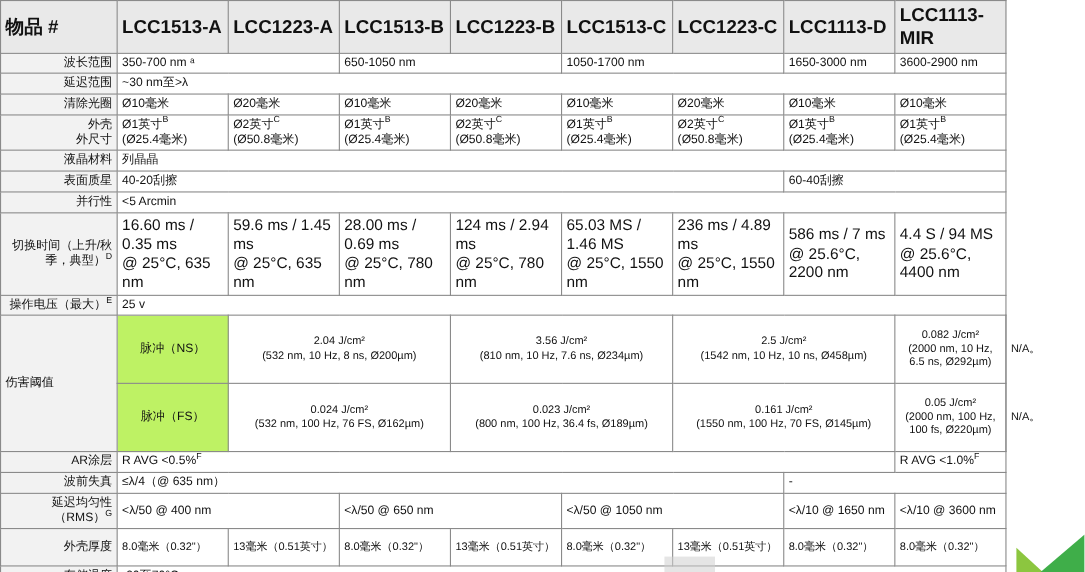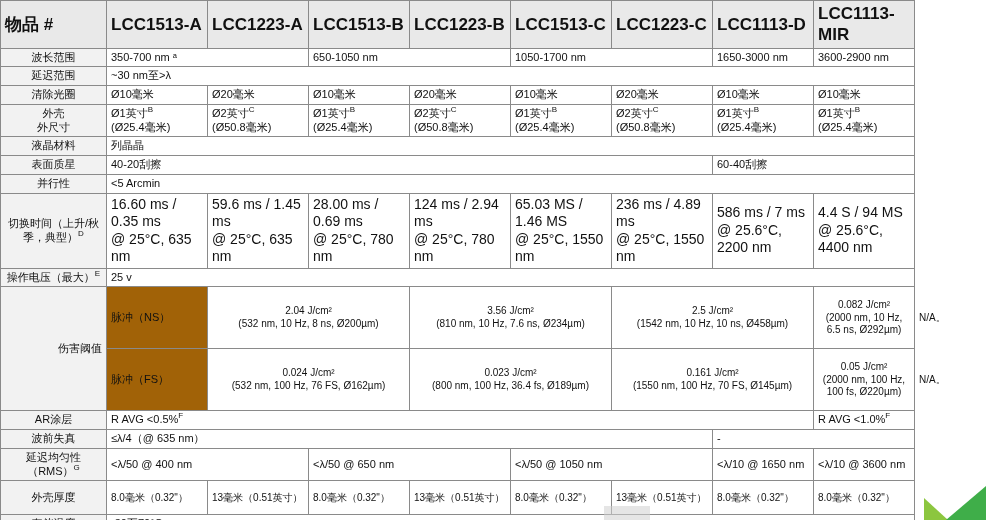--- a/index.html
+++ b/index.html
@@ -26,37 +26,37 @@
   .hdr td{
     background:#e9e9e9;
     font-weight:bold;
     text-align:left;
     font-size:17px;
     padding:5px 3px;
   }
   .rowlabel{
     background:#f2f2f2;
     font-weight:normal;
-    text-align:center;
+    text-align:right;
     font-size:11px;
     padding-left:4px;
   }
   .c{text-align:left;}
   sup{font-size:8px;line-height:0;vertical-align:super;}
   .small{font-size:10px;}
   .twoline{font-size:14px;}
   .dmgcell{font-size:10px;text-align:center;line-height:1.3;}
   .vertlabel{
     background:#f2f2f2;
-    text-align:right;
+    text-align:left;
     font-size:11px;
   }
   .sublabel{
-    background:#a16207;
-    text-align:left;
+    background:#bef264;
+    text-align:center;
     font-size:11px;
   }
   .greenfold{
     position:absolute;right:0;bottom:0;width:0;height:0;
     border-left:40px solid transparent;
     border-bottom:34px solid #3fae49;
   }
   .greenfold2{
     position:absolute;right:38px;bottom:0;width:0;height:0;
     border-right:24px solid transparent;

